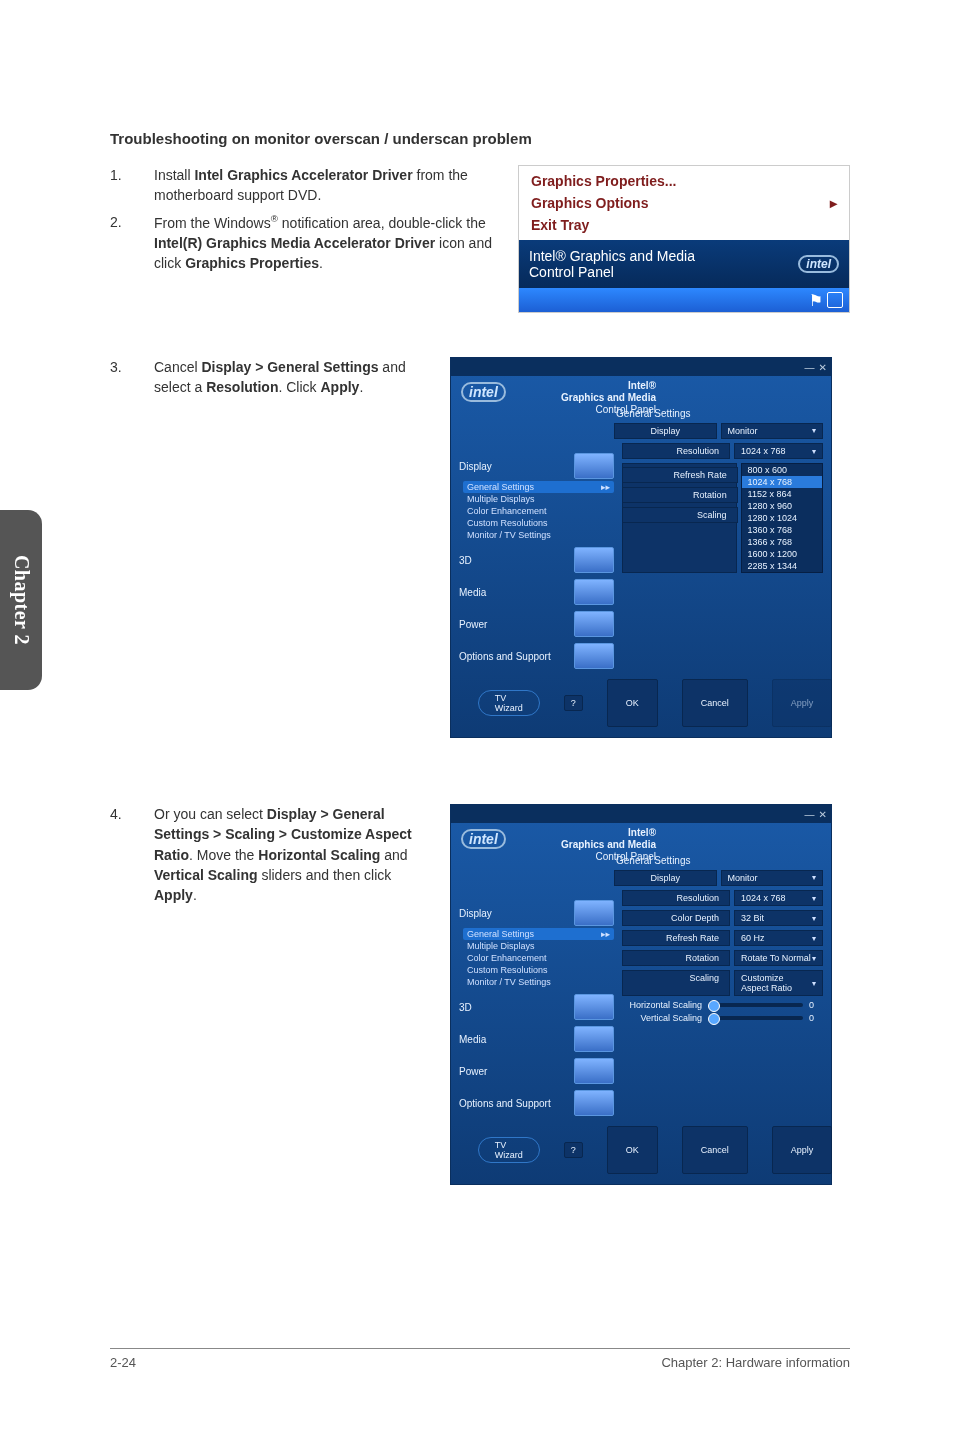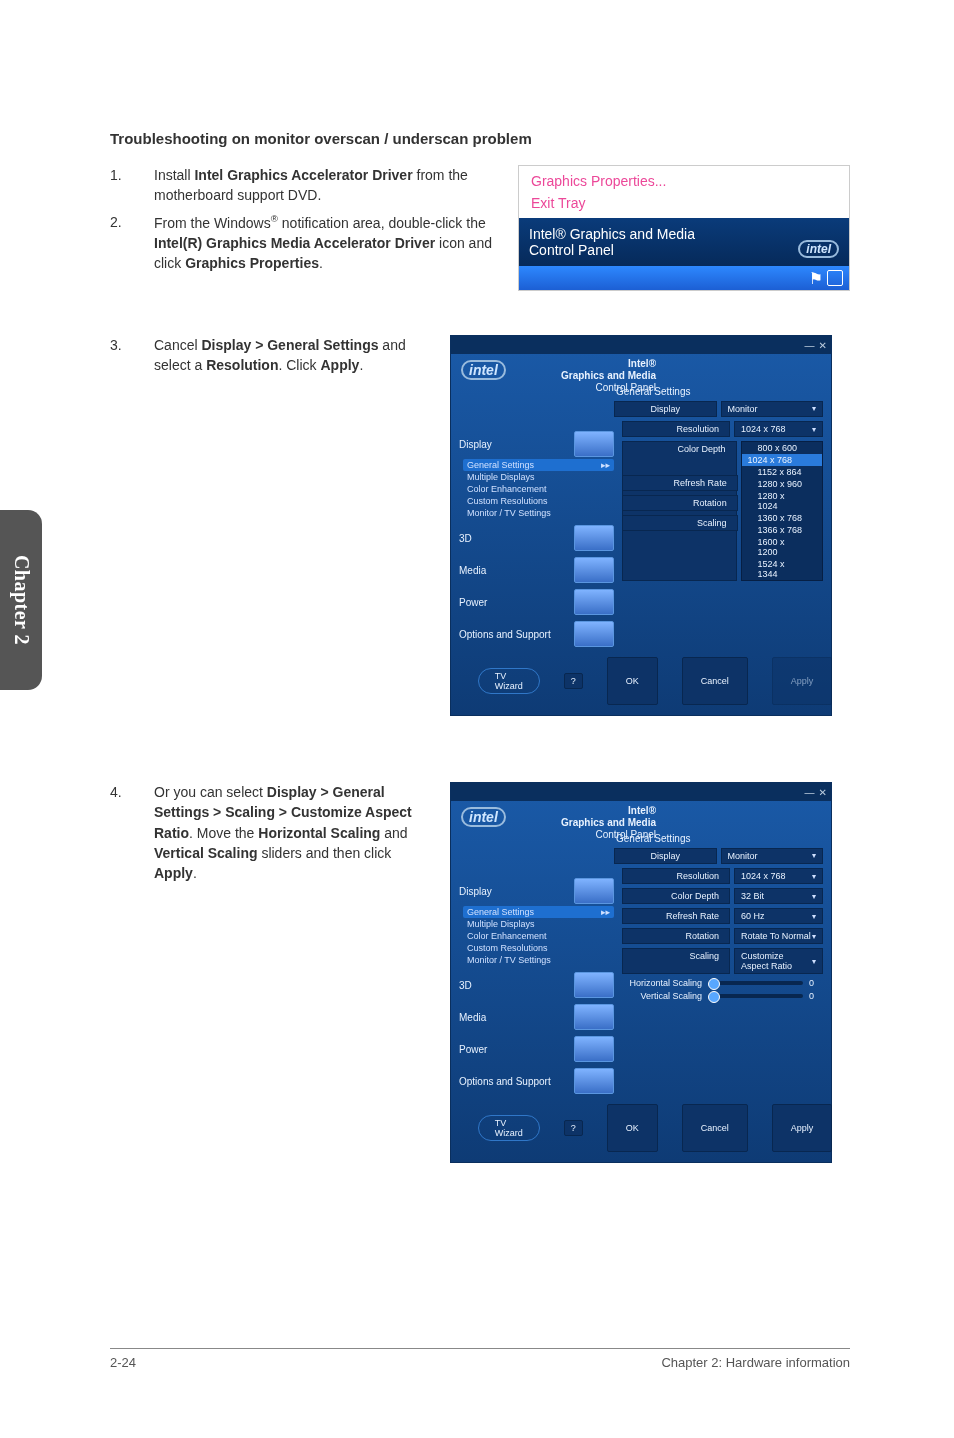--- a/index.html
+++ b/index.html
@@ -59,31 +59,32 @@
     width: 330px;
     flex-shrink: 0;
     background: #fff;
     border: 1px solid #ccc;
   }
   .context-menu {
     padding: 4px;
   }
   .context-item {
     font-size: 14px;
-    color: #ec4899;
+    color: #7f1d1d;
     padding: 3px 8px;
     display: flex;
     justify-content: space-between;
+    font-weight: bold;
   }
   .panel-strip {
     background: linear-gradient(#0a3b7a, #062a5a);
     color: #fff;
     padding: 8px 10px;
     display: flex;
-    align-items: flex-end;
+    align-items: center;
     justify-content: space-between;
     font-size: 14px;
     position: relative;
     gap: 17px;
   }
   .intel-badge {
     display: inline-block;
     font-style: italic;
     font-weight: bold;
     border: 2px solid #9bd;
@@ -203,21 +204,21 @@
   .cp-dropdown {
     background: #0b2e5e;
     border: 1px solid #061f44;
     font-size: 9px;
   }
   .cp-dropdown .sel-opt {
     background: #2a7bdc;
     padding: 1px 6px;
   }
   .cp-dropdown div {
-    padding: 1px 16px;
+    padding: 1px 6px;
   }
   .cp-footer {
     display: flex;
     justify-content: center;
     gap: 24px;
     padding: 6px 8px 10px 8px;
     align-items: center;
   }
   .cp-btn {
     background: #0d3367;
@@ -324,20 +325,24 @@
           </li>
         </ol>
       </div>
 
       <div class="shot1">
         <div class="context-menu">
           <div class="context-item">
               <span>Graphics Properties...</span>
             </div>
           <div class="context-item">
+              <span>Graphics Options</span>
+              <span>▸</span>
+            </div>
+          <div class="context-item">
               <span>Exit Tray</span>
             </div>
         </div>
         <div class="panel-strip">
           <span style="max-width:210px; display:inline-block;">Intel® Graphics and Media Control Panel</span>
           <span class="intel-badge">intel</span>
         </div>
         <div class="tray-strip">
           <span style="color:#fff;">⚑</span>
           <span class="tray-sq"></span>
@@ -428,21 +433,21 @@
               <div class="cp-field">Color Depth</div>
               <div class="cp-dropdown" style="flex:1;">
                 <div>800 x 600</div>
                 <div class="sel-opt">1024 x 768</div>
                 <div>1152 x 864</div>
                 <div>1280 x 960</div>
                 <div>1280 x 1024</div>
                 <div>1360 x 768</div>
                 <div>1366 x 768</div>
                 <div>1600 x 1200</div>
-                <div>1524 x 1344</div>
+                <div>2285 x 1344</div>
               </div>
             </div>
             <div class="cp-fieldrow" style="margin-top:-110px;">
               <div class="cp-field">Refresh Rate</div>
               <div style="flex:1;"></div>
             </div>
             <div class="cp-fieldrow">
               <div class="cp-field">Rotation</div>
               <div style="flex:1;"></div>
             </div>

